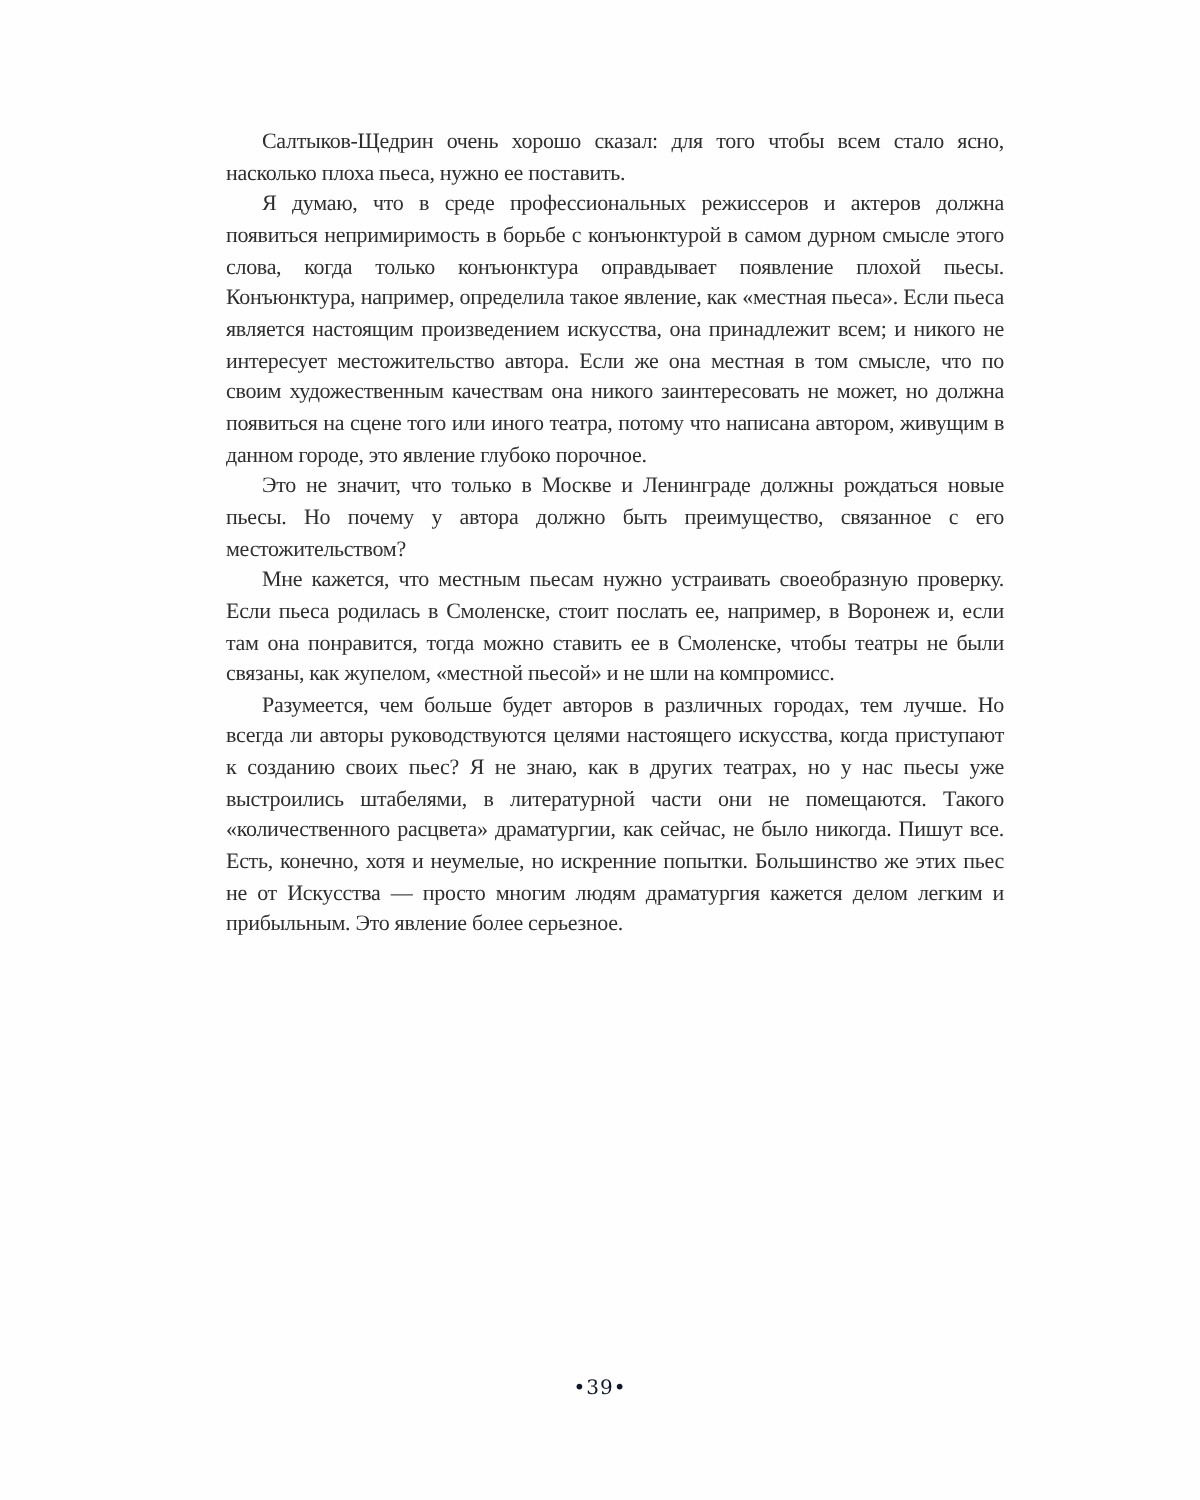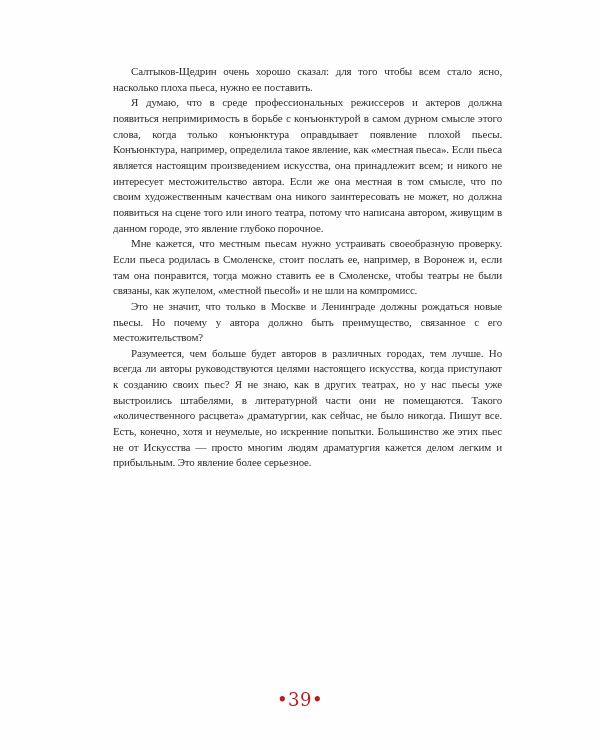--- a/index.html
+++ b/index.html
@@ -30,29 +30,29 @@
       text-indent: 18px;
       hyphens: manual;
     }
     .folio {
       position: absolute;
       left: 0;
       width: 600px;
       top: 689px;
       text-align: center;
       font-family: "DejaVu Serif", "Liberation Serif", serif;
-      font-size: 18px;
-      color: #b91c1c;
+      font-size: 10px;
+      color: #0f172a;
       letter-spacing: 0.5px;
     }
   </style>
 </head>
 <body>
 
 <div class="page">
   <p>Салтыков-Щедрин очень хорошо сказал: для того чтобы всем стало ясно, насколько плоха пьеса, нужно ее поставить.</p>
   <p>Я думаю, что в среде профессиональных режиссеров и актеров должна появиться непримиримость в борьбе с конъюнктурой в самом дурном смысле этого слова, когда только конъюнктура оправдывает появление плохой пьесы. Конъюнктура, например, определила такое явление, как «местная пьеса». Если пьеса является настоящим произведением искусства, она принадлежит всем; и никого не интересует местожительство автора. Если же она местная в том смысле, что по своим художественным качествам она никого заинтересовать не может, но должна появиться на сцене того или иного театра, потому что написана автором, живущим в данном городе, это явление глубоко порочное.</p>
+  <p>Это не значит, что только в Москве и Ленинграде должны рождаться новые пьесы. Но почему у автора должно быть преимущество, связанное с его местожительством?</p>
   <p>Мне кажется, что местным пьесам нужно устраивать своеобразную проверку. Если пьеса родилась в Смоленске, стоит послать ее, например, в Воронеж и, если там она понравится, тогда можно ставить ее в Смоленске, чтобы театры не были связаны, как жупелом, «местной пьесой» и не шли на компромисс.</p>
-  <p>Это не значит, что только в Москве и Ленинграде должны рождаться новые пьесы. Но почему у автора должно быть преимущество, связанное с его местожительством?</p>
   <p>Разумеется, чем больше будет авторов в различных городах, тем лучше. Но всегда ли авторы руководствуются целями настоящего искусства, когда приступают к созданию своих пьес? Я не знаю, как в других театрах, но у нас пьесы уже выстроились штабелями, в литературной части они не помещаются. Такого «количественного расцвета» драматургии, как сейчас, не было никогда. Пишут все. Есть, конечно, хотя и неумелые, но искренние попытки. Большинство же этих пьес не от Искусства — просто многим людям драматургия кажется делом легким и прибыльным. Это явление более серьезное.</p>
 </div>
 
 <div class="folio">•39•</div>
 
 </body></html>

